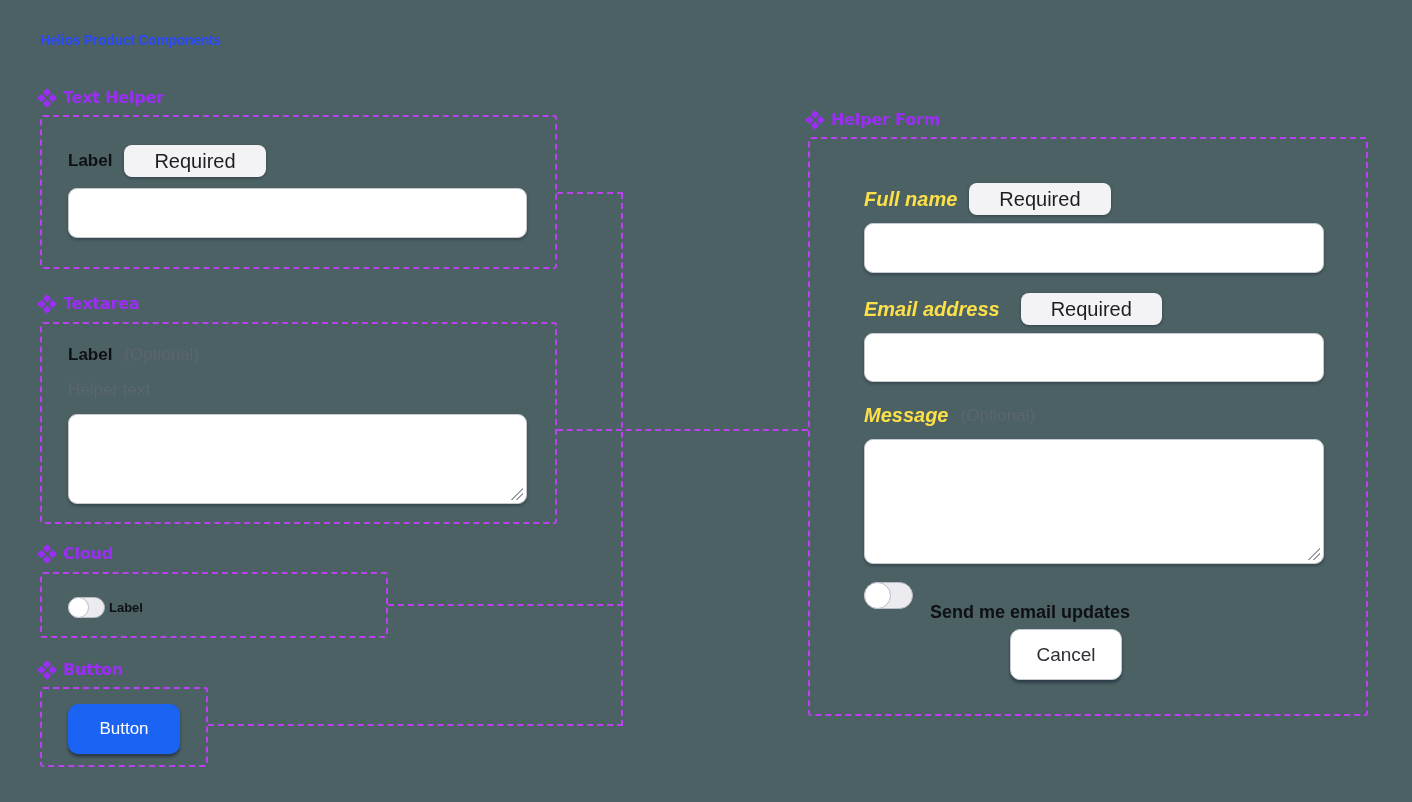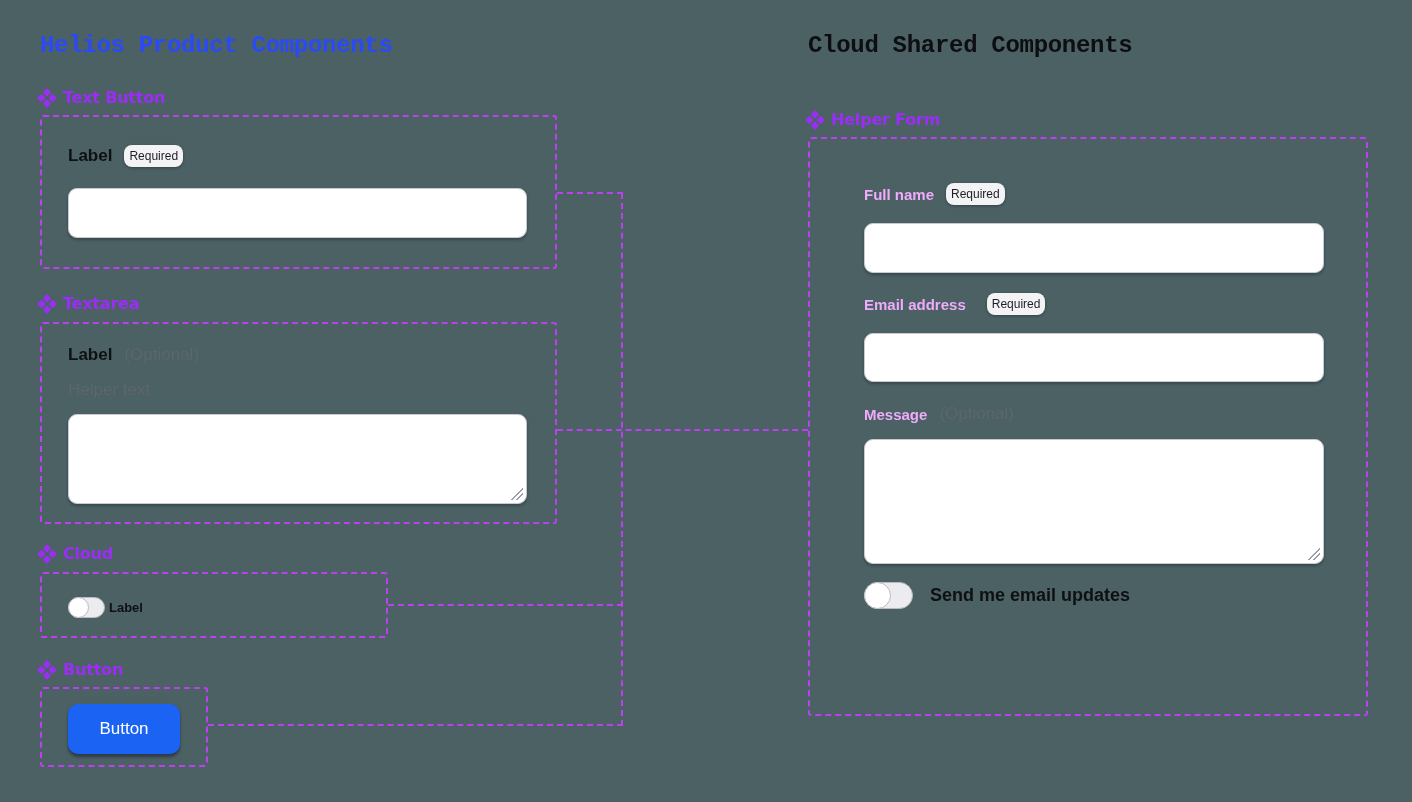--- a/index.html
+++ b/index.html
@@ -4,22 +4,22 @@
 <style>
   html,body{margin:0;padding:0;background:#38474b;}
   .canvas{
     position:relative;width:1412px;height:802px;overflow:hidden;
     background:#4b6164;
     font-family:"Liberation Sans",sans-serif;
     -webkit-font-smoothing:antialiased;
   }
   .abs{position:absolute;}
   .title{
-    font-family:Liberation Mono, monospace;
-    font-weight:bold;font-size:24px;letter-spacing:-0.3px;
+    font-family:Liberation Sans, sans-serif;
+    font-weight:bold;font-size:14px;letter-spacing:-0.3px;
   }
   .title-blue{color:#2b4af7;}
   .title-dark{color:#0d0e12;}
   .comp-header{
     display:flex;align-items:center;gap:9px;
     color:#9c2df7;font-family:"DejaVu Sans",sans-serif;
     font-weight:bold;font-size:16px;letter-spacing:-0.2px;
   }
   .comp-icon{
     display:inline-grid;grid-template-columns:6px 6px;grid-auto-rows:6px;gap:2px;
@@ -27,25 +27,25 @@
   }
   .comp-icon i{display:block;width:6px;height:6px;background:#9c2df7;border-radius:1px;}
   .frame{
     position:absolute;border:2px dashed #bb40f2;border-radius:3px;
     box-sizing:border-box;
   }
   .h-line{position:absolute;border-top:2px dashed #bb40f2;height:0;}
   .v-line{position:absolute;border-left:2px dashed #bb40f2;width:0;}
   .label-row{display:flex;align-items:center;gap:12px;position:absolute;}
   .field-label{color:#0e1014;font-weight:bold;font-size:17px;}
-  .field-label-lg{color:#f0abfc;font-weight:bold;font-size:15px;}
+  .field-label-lg{color:#fde047;font-weight:bold;font-size:20px;font-style:italic;}
   .muted{color:#5c666c;font-size:17px;font-weight:normal;}
   .badge{
-    background:#f3f3f6;color:#1d1e24;font-size:12px;
-    padding:4px 5px;border-radius:8px;line-height:1.2;
+    background:#f3f3f6;color:#1d1e24;font-size:20px;
+    padding:4px 30px;border-radius:8px;line-height:1.2;
     box-shadow:0 1px 3px rgba(10,10,25,.35);
   }
   .text-field{
     position:absolute;background:#ffffff;border:1px solid #c7cad0;border-radius:9px;
     box-sizing:border-box;box-shadow:0 2px 3px rgba(10,10,25,.28);
     font-family:"Liberation Sans",sans-serif;font-size:16px;color:#111;padding:6px 12px;
     outline:none;resize:none;
   }
   .grip{
     position:absolute;width:13px;height:13px;pointer-events:none;
@@ -93,21 +93,21 @@
 
   <div class="abs title title-blue" style="left:40px;top:32px;">Helios Product Components</div>
 
   <div class="abs comp-header" style="left:40px;top:88px;">
     <span class="comp-icon">
         <i></i>
         <i></i>
         <i></i>
         <i></i>
       </span>
-    <span>Text Button</span>
+    <span>Text Helper</span>
   </div>
   <div class="frame" style="left:40px;top:115px;width:517px;height:154px;">
     <div class="label-row" style="left:26px;top:28px;">
       <span class="field-label">Label</span>
       <span class="badge">Required</span>
     </div>
     <input class="text-field" style="left: 26px; top: 71px; width: 459px; height: 50px;">
   </div>
 
   <div class="abs comp-header" style="left:40px;top:294px;">
@@ -151,21 +151,20 @@
         <i></i>
         <i></i>
         <i></i>
       </span>
     <span>Button</span>
   </div>
   <div class="frame" style="left:40px;top:687px;width:168px;height:80px;">
     <button class="btn btn-primary" style="left:26px;top:15px;width:112px;height:50px;font-size:17px;">Button</button>
   </div>
 
-  <div class="abs title title-dark" style="left:808px;top:32px;">Cloud Shared Components</div>
 
   <div class="abs comp-header" style="left:808px;top:110px;">
     <span class="comp-icon">
         <i></i>
         <i></i>
         <i></i>
         <i></i>
       </span>
     <span>Helper Form</span>
   </div>
@@ -187,17 +186,18 @@
     <div class="label-row" style="left:54px;top:265px;">
       <span class="field-label-lg">Message</span>
       <span class="muted">(Optional)</span>
     </div>
     <textarea class="text-field" style="left: 54px; top: 300px; width: 460px; height: 125px;"></textarea>
     <span class="grip" style="left:497px;top:408px;"></span>
 
     <span class="toggle toggle-lg" style="left:54px;top:443px;">
       <span class="knob"></span>
     </span>
-    <span class="abs toggle-row-label" style="left:120px;top:446px;">Send me email updates</span>
-
+    <span class="abs toggle-row-label" style="left:120px;top:463px;">Send me email updates</span>
+
+    <button class="btn btn-secondary" style="left:200px;top:490px;width:112px;height:51px;font-size:19px;">Cancel</button>
   </div>
 
 </div>
 
 </body></html>

